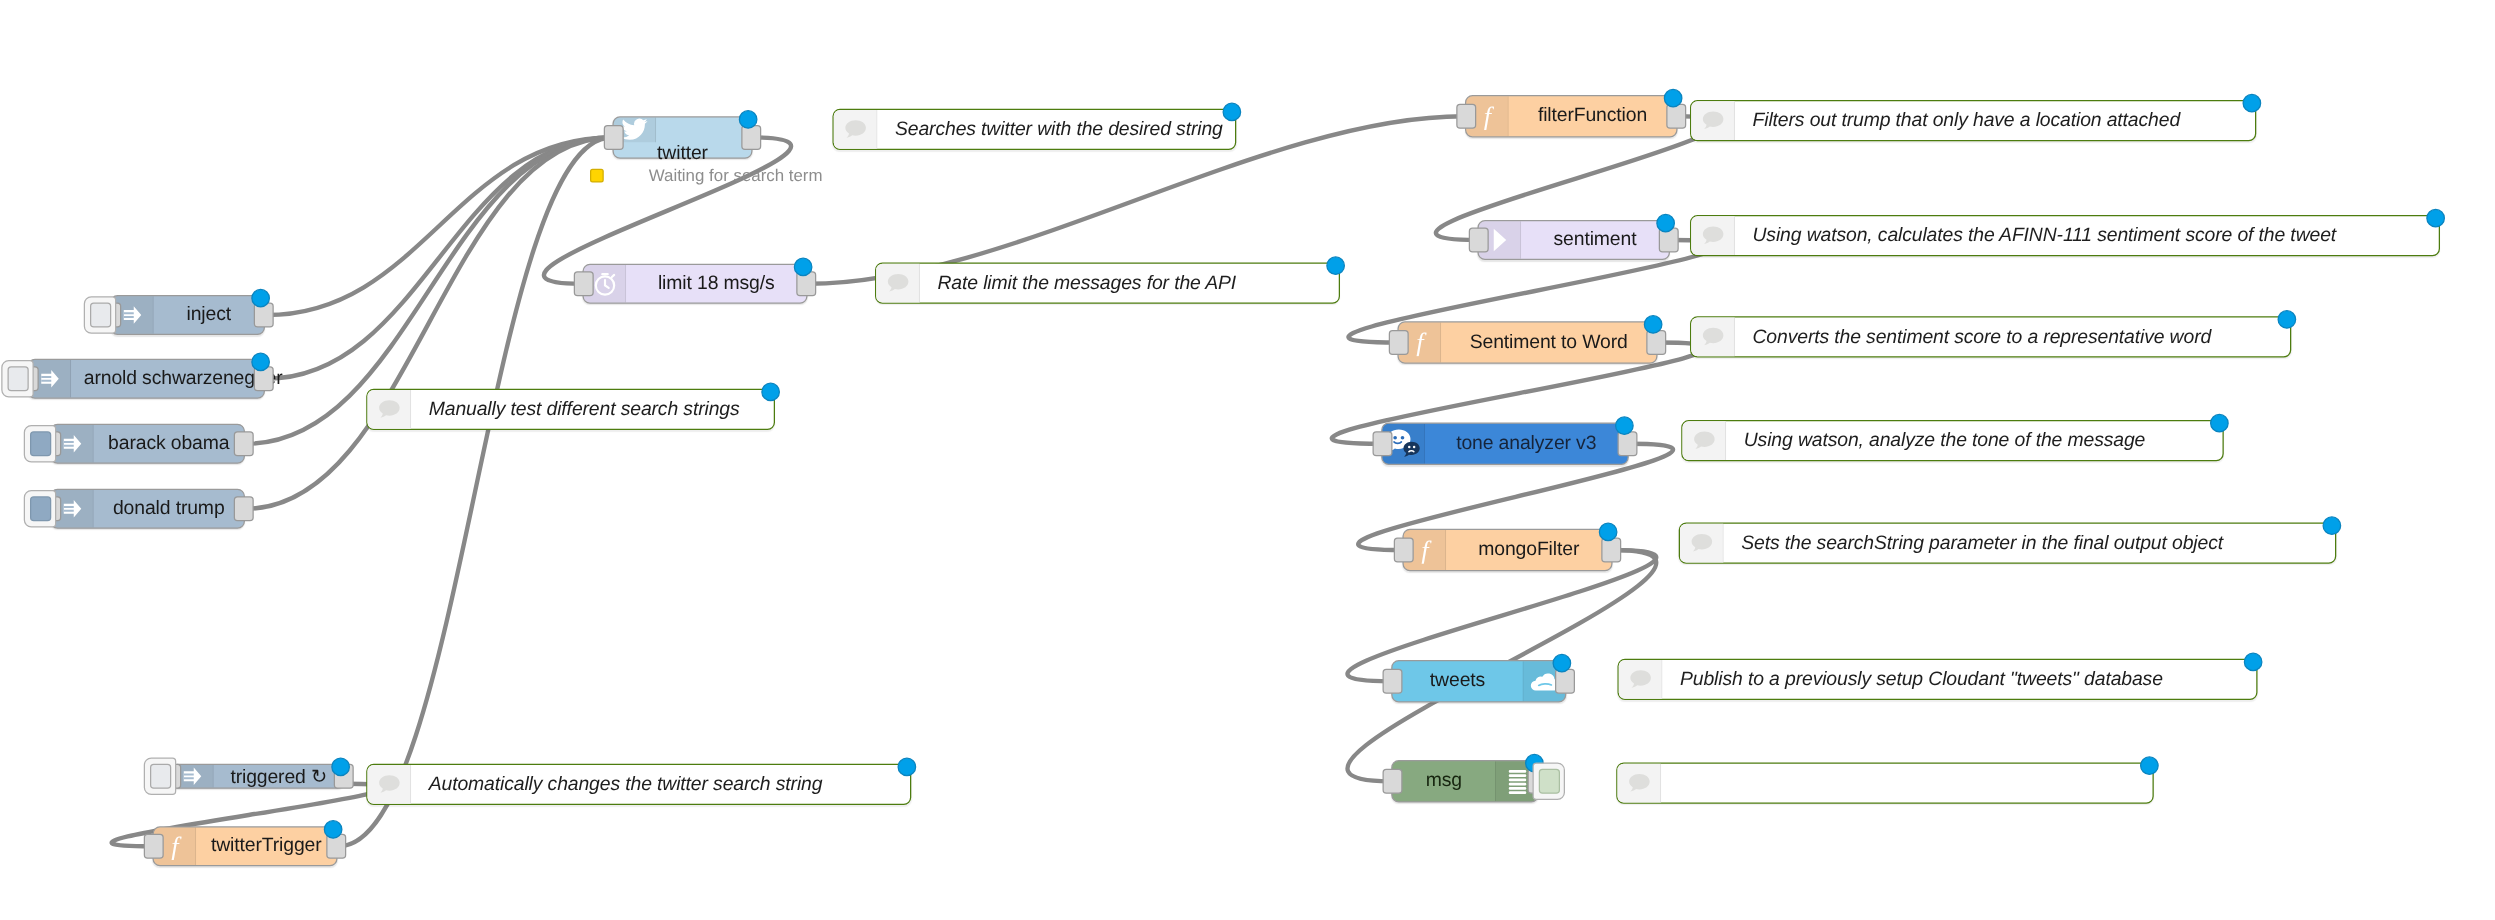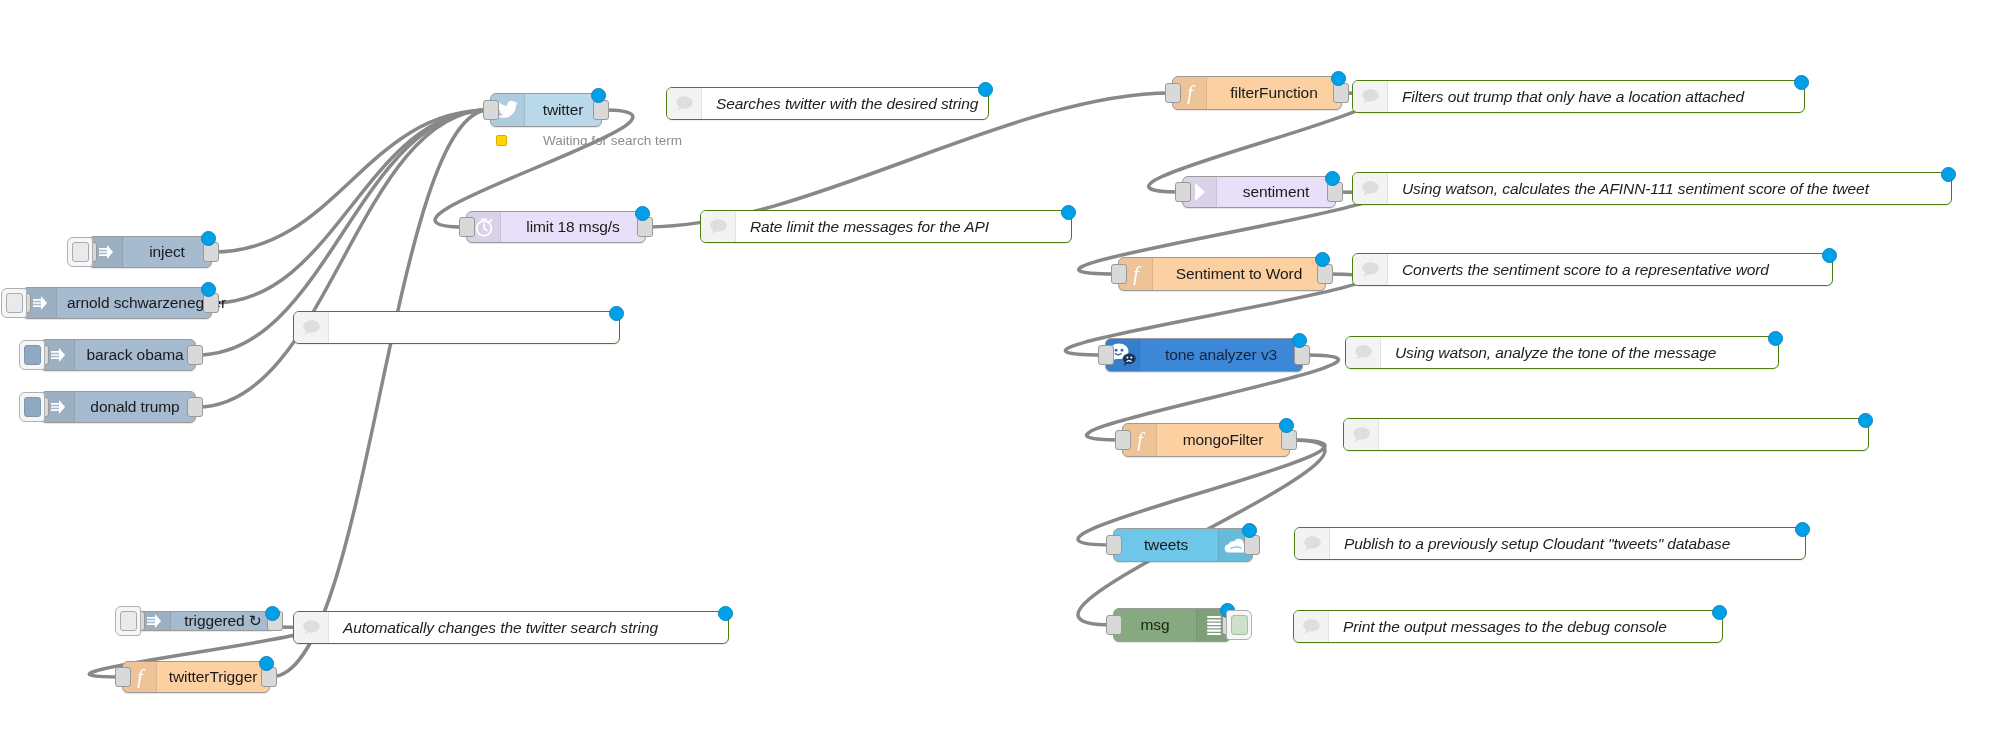--- a/index.html
+++ b/index.html
@@ -294,21 +294,21 @@
         <div class="icon-box">
           <svg class="gl" width="20" height="22" viewBox="0 0 20 22">
             <text x="10" y="18" font-family="Liberation Serif, serif" font-style="italic" font-size="21" fill="#ffffff" text-anchor="middle">f</text>
           </svg>
         </div>
         <div class="label">twitterTrigger</div>
         <span class="port in"></span>
         <span class="port out"></span>
         <span class="seldot"></span>
       </div>
-      <div class="node n-twitter" style="left: 490px; top: 93px; width: 112px; height: 34px;">
+      <div class="node n-twitter" style="left: 490px; top: 93px; width: 112px; height: 34px; flex-direction: column;">
         <div class="icon-box">
           <svg class="gl" width="22" height="20" viewBox="0 0 24 22">
             <path fill="#ffffff" d="M23 3.1c-.85.38-1.76.63-2.72.75a4.73 4.73 0 0 0 2.08-2.6 9.5 9.5 0 0 1-3 1.15 4.73 4.73 0 0 0-8.06 4.31A13.43 13.43 0 0 1 1.6 1.77a4.73 4.73 0 0 0 1.47 6.3 4.7 4.7 0 0 1-2.14-.59v.06a4.73 4.73 0 0 0 3.8 4.64 4.76 4.76 0 0 1-2.14.08 4.74 4.74 0 0 0 4.42 3.29A9.5 9.5 0 0 1 0 17.5a13.4 13.4 0 0 0 7.26 2.13c8.7 0 13.46-7.2 13.46-13.45l-.02-.61A9.6 9.6 0 0 0 23 3.1z"></path>
           </svg>
         </div>
         <div class="label">twitter</div>
         <span class="port in"></span>
         <span class="port out"></span>
         <span class="seldot"></span>
       </div>
@@ -414,21 +414,21 @@
             </g>
           </svg>
         </div>
         <span class="port in"></span>
         <span class="port out"></span>
         <span class="seldot"></span>
         <div class="injbtn" style="left: auto; right: -22px; border-radius: 3px 6px 6px 3px;">
           <i style="background:#cfe0c8;border-color:#aabfa2;"></i>
         </div>
       </div>
-      <div class="status" style="left: 496px; top: 133px; gap: 36px;">
+      <div class="status" style="left: 472px; top: 133px; gap: 36px;">
         <span class="dot"></span>
         <span>Waiting for search term</span>
       </div>
       <div class="comment" style="left: 666px; top: 87px; width: 323px;">
         <div class="icon-box">
           <svg class="gl" width="19" height="17" viewBox="0 0 20 18">
             <path fill="#dededc" d="M10 1.2c-4.8 0-8.7 2.9-8.7 6.4 0 2 1.2 3.7 3.1 4.9-.2 1.3-.9 2.6-2 3.5 2-.2 3.7-1 4.8-2 .9.2 1.8.3 2.8.3 4.8 0 8.7-2.9 8.7-6.7S14.8 1.2 10 1.2z"></path>
           </svg>
         </div>
         <div class="ctext">Searches twitter with the desired string</div>
@@ -442,20 +442,21 @@
         </div>
         <div class="ctext">Rate limit the messages for the API</div>
         <span class="seldot"></span>
       </div>
       <div class="comment" style="left: 293px; top: 311px; width: 327px;">
         <div class="icon-box">
           <svg class="gl" width="19" height="17" viewBox="0 0 20 18">
             <path fill="#dededc" d="M10 1.2c-4.8 0-8.7 2.9-8.7 6.4 0 2 1.2 3.7 3.1 4.9-.2 1.3-.9 2.6-2 3.5 2-.2 3.7-1 4.8-2 .9.2 1.8.3 2.8.3 4.8 0 8.7-2.9 8.7-6.7S14.8 1.2 10 1.2z"></path>
           </svg>
         </div>
+        <div class="ctext">Manually test different search strings</div>
         <span class="seldot"></span>
       </div>
       <div class="comment" style="left: 293px; top: 611px; width: 436px;">
         <div class="icon-box">
           <svg class="gl" width="19" height="17" viewBox="0 0 20 18">
             <path fill="#dededc" d="M10 1.2c-4.8 0-8.7 2.9-8.7 6.4 0 2 1.2 3.7 3.1 4.9-.2 1.3-.9 2.6-2 3.5 2-.2 3.7-1 4.8-2 .9.2 1.8.3 2.8.3 4.8 0 8.7-2.9 8.7-6.7S14.8 1.2 10 1.2z"></path>
           </svg>
         </div>
         <div class="ctext">Automatically changes the twitter search string</div>
         <span class="seldot"></span>
@@ -495,34 +496,34 @@
         </div>
         <div class="ctext">Using watson, analyze the tone of the message</div>
         <span class="seldot"></span>
       </div>
       <div class="comment" style="left: 1343px; top: 418px; width: 526px;">
         <div class="icon-box">
           <svg class="gl" width="19" height="17" viewBox="0 0 20 18">
             <path fill="#dededc" d="M10 1.2c-4.8 0-8.7 2.9-8.7 6.4 0 2 1.2 3.7 3.1 4.9-.2 1.3-.9 2.6-2 3.5 2-.2 3.7-1 4.8-2 .9.2 1.8.3 2.8.3 4.8 0 8.7-2.9 8.7-6.7S14.8 1.2 10 1.2z"></path>
           </svg>
         </div>
+        <div class="ctext">Sets the searchString parameter in the final output object</div>
         <span class="seldot"></span>
       </div>
       <div class="comment" style="left: 1294px; top: 527px; width: 512px;">
         <div class="icon-box">
           <svg class="gl" width="19" height="17" viewBox="0 0 20 18">
             <path fill="#dededc" d="M10 1.2c-4.8 0-8.7 2.9-8.7 6.4 0 2 1.2 3.7 3.1 4.9-.2 1.3-.9 2.6-2 3.5 2-.2 3.7-1 4.8-2 .9.2 1.8.3 2.8.3 4.8 0 8.7-2.9 8.7-6.7S14.8 1.2 10 1.2z"></path>
           </svg>
         </div>
         <div class="ctext">Publish to a previously setup Cloudant "tweets" database</div>
         <span class="seldot"></span>
       </div>
       <div class="comment" style="left: 1293px; top: 610px; width: 430px;">
         <div class="icon-box">
           <svg class="gl" width="19" height="17" viewBox="0 0 20 18">
             <path fill="#dededc" d="M10 1.2c-4.8 0-8.7 2.9-8.7 6.4 0 2 1.2 3.7 3.1 4.9-.2 1.3-.9 2.6-2 3.5 2-.2 3.7-1 4.8-2 .9.2 1.8.3 2.8.3 4.8 0 8.7-2.9 8.7-6.7S14.8 1.2 10 1.2z"></path>
           </svg>
         </div>
-        <div class="ctext">Print the output messages to the debug console</div>
         <span class="seldot"></span>
       </div>
     </div>
 </div>
 
 </body></html>

